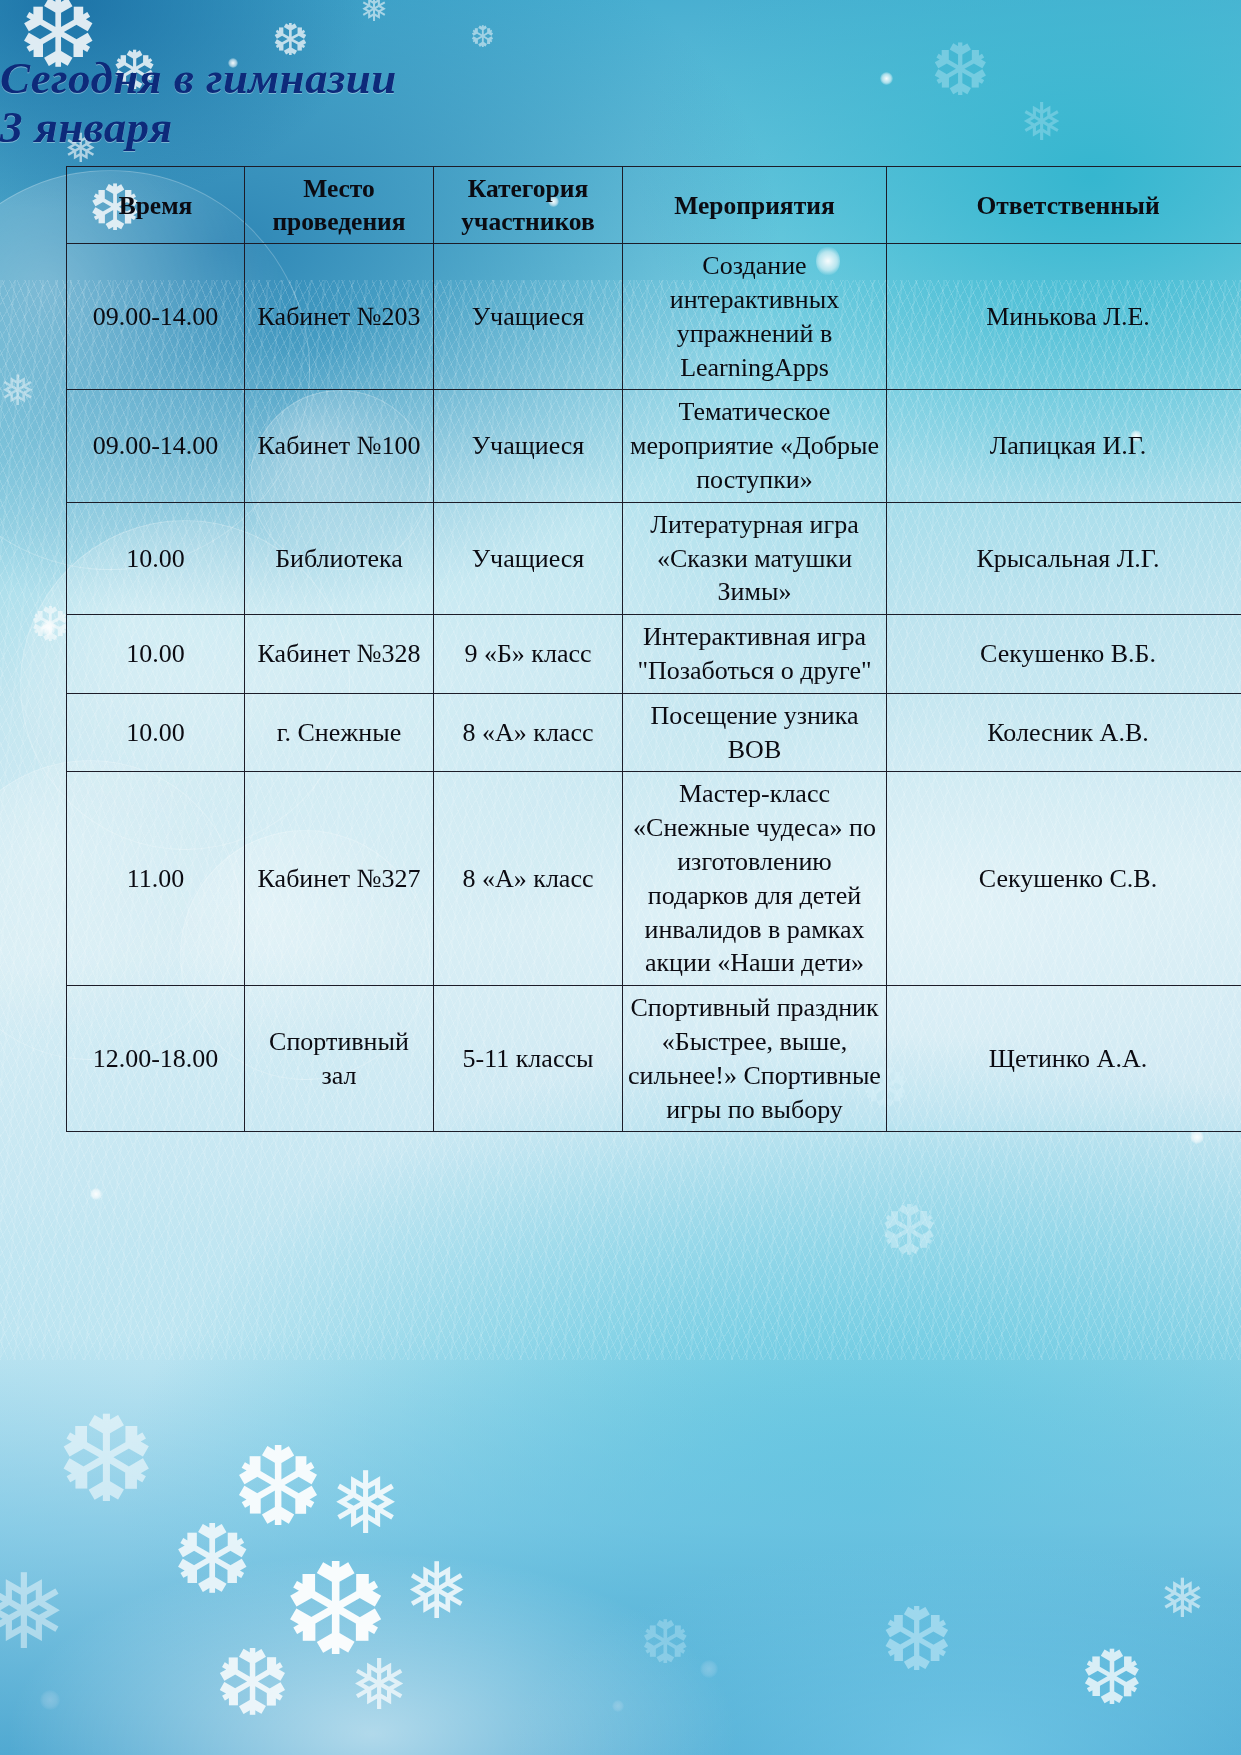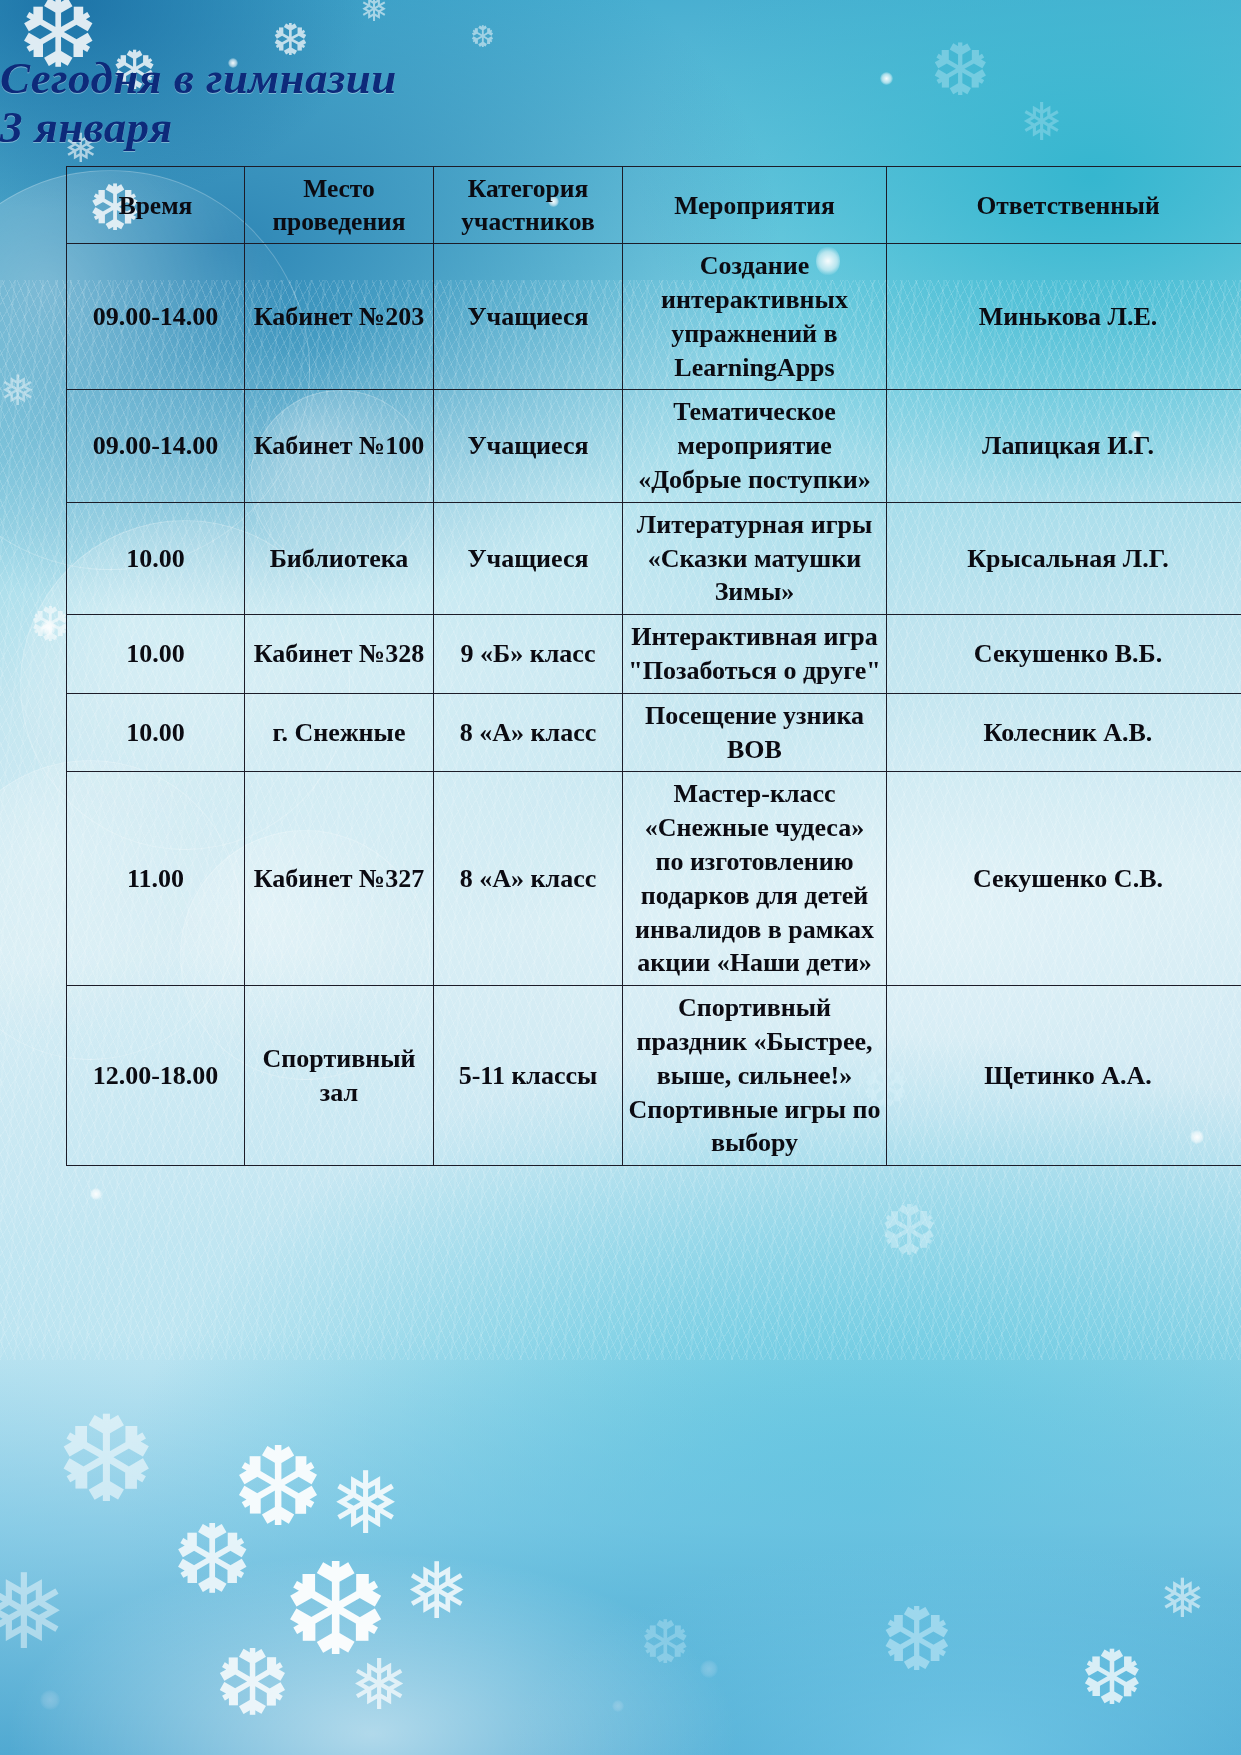--- a/index.html
+++ b/index.html
@@ -115,21 +115,21 @@
     color: #0b0b12;
     padding: 5px 5px;
     line-height: 1.30;
   }
   table.sched th {
     font-weight: bold;
     font-size: 25.5px;
     height: 66px;
   }
   table.sched td {
-    font-weight: bold;
+    font-weight: normal;
     font-size: 26px;
   }
   col.c-time  { width: 178px; }
   col.c-place { width: 189px; }
   col.c-cat   { width: 189px; }
   col.c-ev    { width: 264px; }
   col.c-resp  { width: 363px; }
 </style>
 </head>
 <body>
@@ -223,21 +223,21 @@
         <td>09.00-14.00</td>
         <td>Кабинет №100</td>
         <td>Учащиеся</td>
         <td>Тематическое мероприятие «Добрые поступки»</td>
         <td>Лапицкая И.Г.</td>
       </tr>
       <tr>
         <td>10.00</td>
         <td>Библиотека</td>
         <td>Учащиеся</td>
-        <td>Литературная игры «Сказки матушки Зимы»</td>
+        <td>Литературная игра «Сказки матушки Зимы»</td>
         <td>Крысальная Л.Г.</td>
       </tr>
       <tr>
         <td>10.00</td>
         <td>Кабинет №328</td>
         <td>9 «Б» класс</td>
         <td>Интерактивная игра "Позаботься о друге"</td>
         <td>Секушенко В.Б.</td>
       </tr>
       <tr>

